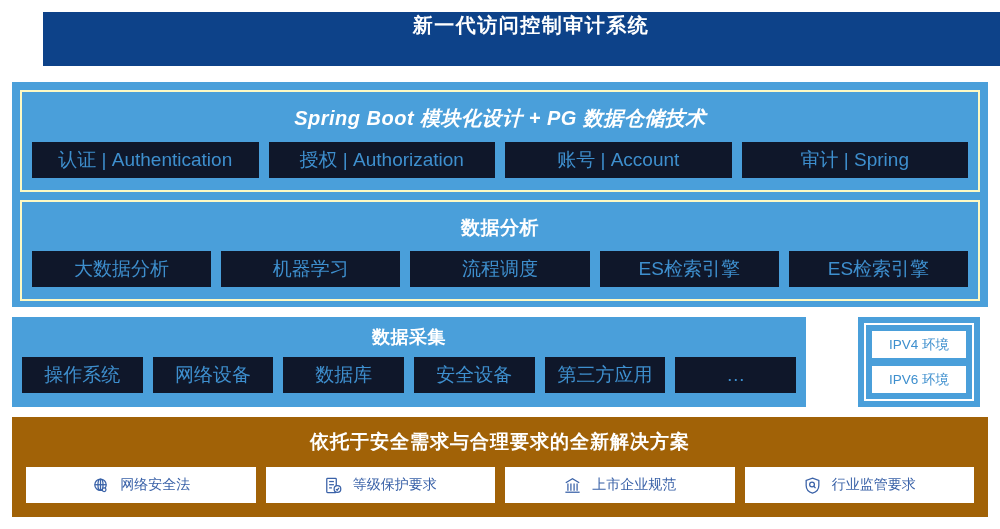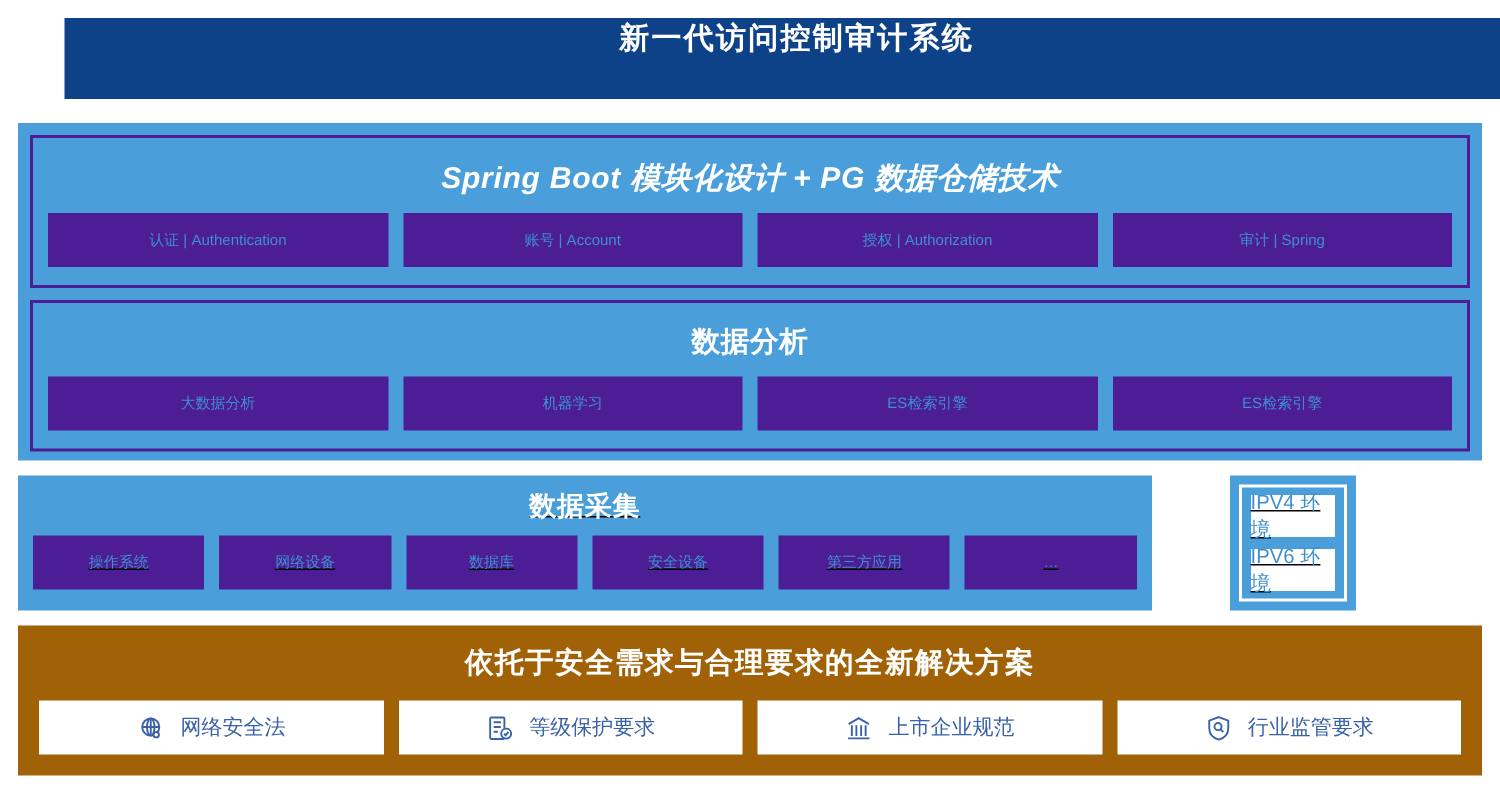--- a/index.html
+++ b/index.html
@@ -47,21 +47,21 @@
     position: absolute;
     left: 12px;
     top: 82px;
     width: 976px;
     height: 225px;
     background: #4a9fda;
     box-sizing: border-box;
     padding: 8px;
   }
   .inner-panel {
-    border: 2px solid #4c1d95;
+    border: 2px solid #fef9c3;
     box-sizing: border-box;
     padding: 8px 10px 12px 10px;
   }
   .panel-title {
     text-align: center;
     color: #ffffff;
     font-size: 19px;
     font-weight: bold;
     letter-spacing: 0.5px;
     padding: 5px 0 10px 0;
@@ -69,42 +69,41 @@
   .panel-title.italic {
     font-style: italic;
     font-size: 20px;
   }
   .chip-row {
     display: flex;
     gap: 10px;
   }
   .chip {
     flex: 1 1 0;
-    background: #4c1d95;
+    background: #0f172a;
     height: 36px;
     display: flex;
     align-items: center;
     justify-content: center;
     color: #3e8fce;
-    font-size: 10px;
+    font-size: 19px;
     box-sizing: border-box;
     text-align: center;
   }
   .spacer-8 { height: 8px; }
 
   
   .collect-row {
     position: absolute;
     left: 12px;
     top: 317px;
-    width: 892px;
+    width: 968px;
     height: 90px;
     display: flex;
     gap: 12px;
-    text-decoration: underline;
   }
   .collect-main {
     width: 794px;
     background: #4a9fda;
     box-sizing: border-box;
     padding: 4px 10px 10px 10px;
   }
   .collect-main .panel-title {
     font-size: 18px;
     padding: 4px 0 8px 0;
@@ -188,33 +187,34 @@
   <div class="header-bar">
     <div class="header-title">新一代访问控制审计系统</div>
   </div>
 
   <div class="platform-block">
 
     <div class="inner-panel">
       <div class="panel-title italic">Spring Boot 模块化设计 + PG 数据仓储技术</div>
       <div class="chip-row">
         <div class="chip">认证 | Authentication</div>
+        <div class="chip">授权 | Authorization</div>
         <div class="chip">账号 | Account</div>
-        <div class="chip">授权 | Authorization</div>
         <div class="chip">审计 | Spring</div>
       </div>
     </div>
 
     <div class="spacer-8"></div>
 
     <div class="inner-panel">
       <div class="panel-title">数据分析</div>
       <div class="chip-row">
         <div class="chip">大数据分析</div>
         <div class="chip">机器学习</div>
+        <div class="chip">流程调度</div>
         <div class="chip">ES检索引擎</div>
         <div class="chip">ES检索引擎</div>
       </div>
     </div>
 
   </div>
 
   <div class="collect-row">
 
     <div class="collect-main">

